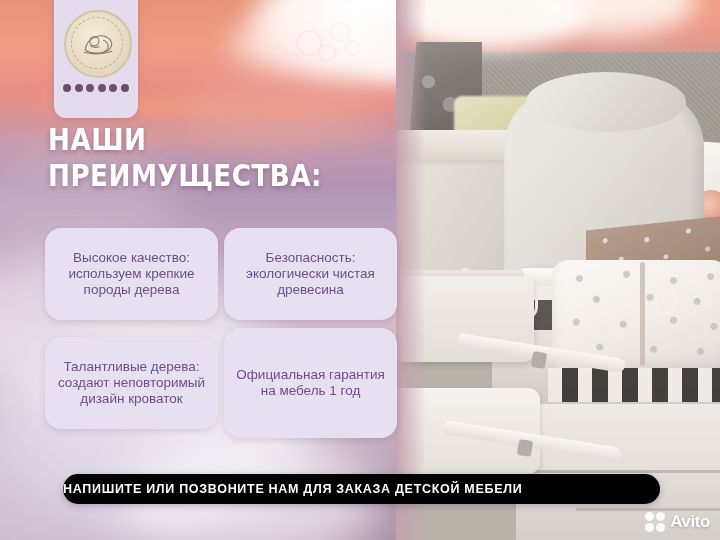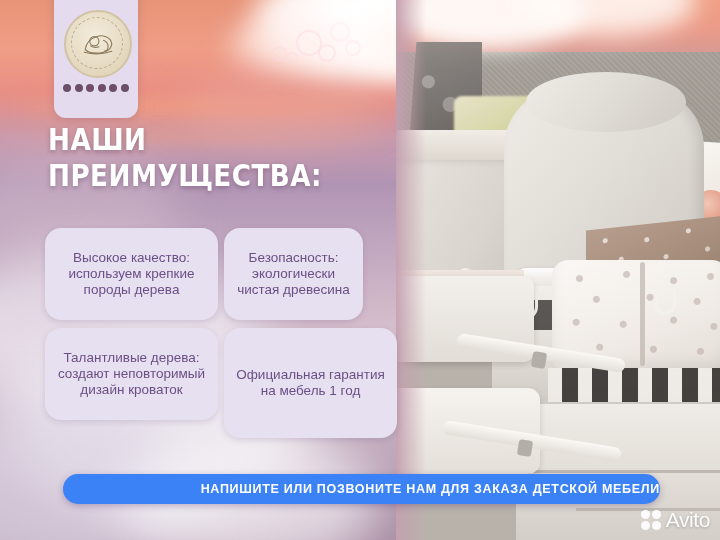--- a/index.html
+++ b/index.html
@@ -216,48 +216,48 @@
     color:#ffffff;font-weight:bold;font-size:31px;line-height:1.16;
     letter-spacing:.5px;text-transform:uppercase;
     transform:scaleX(.94);transform-origin:left top;
     text-shadow:0 2px 5px rgba(70,40,70,.35);
     font-family:"DejaVu Sans Condensed","Liberation Sans",sans-serif;
   }
   .headline div{white-space:nowrap;}
 
   
   .cards{position:absolute;left:45px;top:228px;width:356px;}
-  .crow{display:flex;gap:6px;margin-bottom:8px;}
+  .crow{display:flex;gap:6px;margin-bottom:8px;align-items:center;}
   .card{
     background:#e7e0f0;border-radius:16px;
     color:#6b4f86;text-align:center;
     display:flex;align-items:center;justify-content:center;
     padding:8px 6px;box-sizing:border-box;
     box-shadow:0 2px 6px rgba(80,50,100,.16);
     font-size:13.5px;line-height:1.18;
   }
   .c1{width:173px;height:92px;}
-  .c2{width:139px;height:92px;}
+  .c2{width:173px;height:92px;}
   .c3{width:173px;height:92px;}
   .c4{width:173px;height:110px;}
 
   
   .banner{
     position:absolute;left:63px;top:474px;width:597px;height:30px;
-    background:#3b82f6;border-radius:15px;
-    display:flex;align-items:center;justify-content:flex-end;
+    background:#000000;border-radius:15px;
+    display:flex;align-items:center;justify-content:flex-start;
     color:#fff;font-size:12.5px;font-weight:bold;letter-spacing:.7px;
     text-transform:uppercase;box-shadow:0 2px 7px rgba(70,40,100,.3);
   }
 
   
   .avito{position:absolute;right:10px;bottom:8px;display:flex;align-items:center;gap:5px;opacity:.93;}
   .avito-dots{display:grid;grid-template-columns:9px 9px;grid-gap:2px;}
   .ad{width:9px;height:9px;border-radius:50%;background:#fff;}
-  .avito-word{color:#fff;font-size:21px;font-weight:normal;letter-spacing:-.4px;
+  .avito-word{color:#fff;font-size:17px;font-weight:bold;letter-spacing:-.4px;
     text-shadow:0 1px 3px rgba(0,0,0,.28);}
 </style>
 </head>
 <body>
 
 <div class="stage">
 
   <div class="sky">
     <div class="sky-base"></div>
     <div class="streak"></div>

